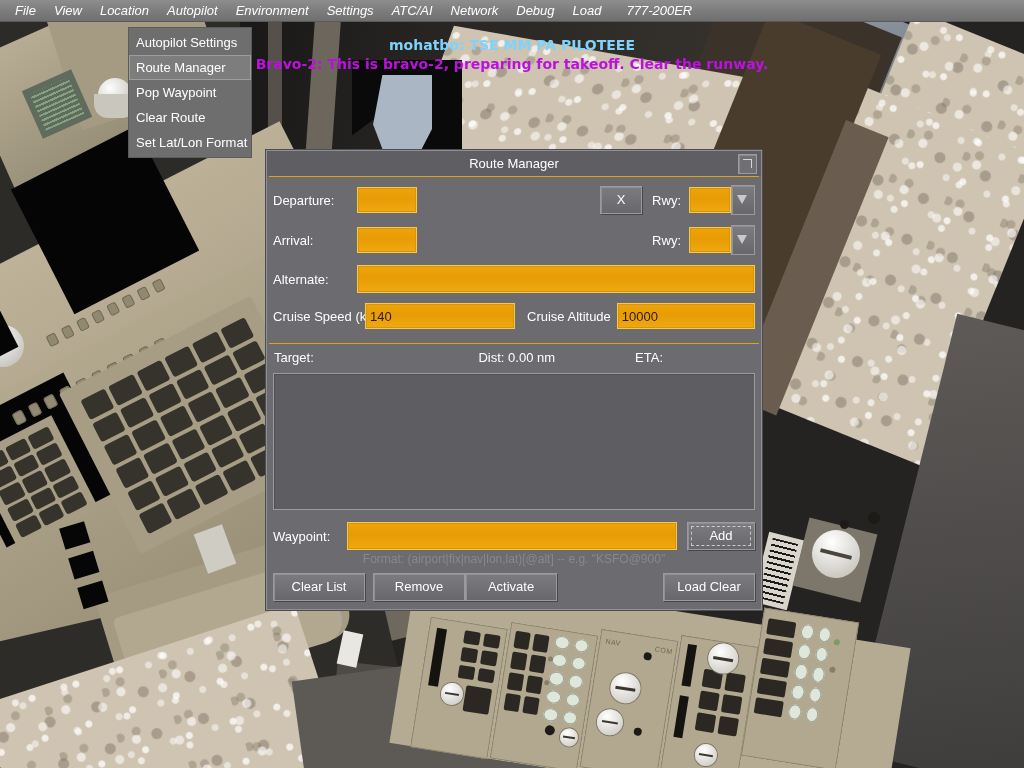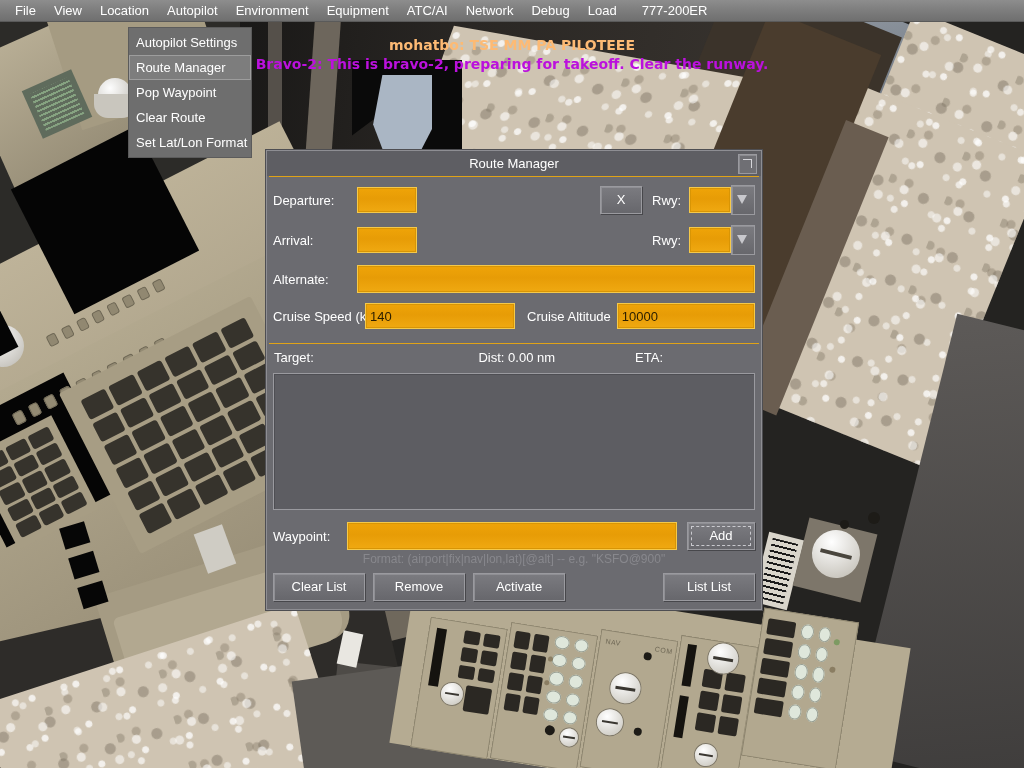--- a/index.html
+++ b/index.html
@@ -156,21 +156,21 @@
   .dot-d{position:absolute;border-radius:50%;background:#1d1b17;}
 
   
   .txtmark{position:absolute;color:#6e6755;font-size:7px;letter-spacing:.5px;}
 
   
   #menubar{position:absolute;left:0;top:0;width:1024px;height:22px;
     background:linear-gradient(180deg,#8d8d8d 0%,#7d7d7d 50%,#6f6f6f 100%);
     border-bottom:1px solid #5a5a5a;display:flex;align-items:center;
     padding-left:6px;box-sizing:border-box;z-index:50;}
-  .mb-item{color:#ffffff;font-size:13px;padding:2px 9px;line-height:16px;cursor:default;}
+  .mb-item{color:#ffffff;font-size:13px;padding:2px 9px;line-height:16px;cursor:default;font-style:italic;}
   .mb-item.plane{padding-left:16px;text-align:right;}
 
   
   #dropdown{position:absolute;left:129px;top:28px;width:122px;z-index:60;
     background:#6e6e6e;box-shadow:0 0 0 1px #5b5b5b;padding:2px 0;}
   .dd-item{color:#ffffff;font-size:13px;padding:5px 7px;line-height:15px;white-space:nowrap;cursor:default;}
   .dd-item.sel{background:#7d7d7d;border:1px solid #9d9d9d;padding:4px 6px;}
 
   
   #chat{position:absolute;left:0;top:36px;width:1024px;z-index:40;
@@ -449,38 +449,38 @@
   <div class="sh dot-d" style="left:840px;top:520px;width:9px;height:9px;"></div>
   <div class="sh dot-d" style="left:868px;top:512px;width:12px;height:12px;"></div>
 </div>
 
 <div id="menubar">
   <div class="mb-item">File</div>
   <div class="mb-item">View</div>
   <div class="mb-item">Location</div>
   <div class="mb-item">Autopilot</div>
   <div class="mb-item">Environment</div>
-  <div class="mb-item">Equipment</div>
+  <div class="mb-item">Settings</div>
   <div class="mb-item">ATC/AI</div>
   <div class="mb-item">Network</div>
   <div class="mb-item">Debug</div>
   <div class="mb-item">Load</div>
   <div class="mb-item plane">777-200ER</div>
 </div>
 
 <div id="dropdown">
   <div class="dd-item">Autopilot Settings</div>
   <div class="dd-item sel">Route Manager</div>
   <div class="dd-item">Pop Waypoint</div>
   <div class="dd-item">Clear Route</div>
   <div class="dd-item">Set Lat/Lon Format</div>
 </div>
 
 <div id="chat">
-  <div class="chat-line" style="color:#fdba74">mohatbo: TSE MM PA PILOTEEE</div>
+  <div class="chat-line" style="color:#7dd3fc">mohatbo: TSE MM PA PILOTEEE</div>
   <div class="chat-line" style="color:#bb11dd">Bravo-2: This is bravo-2, preparing for takeoff. Clear the runway.</div>
 </div>
 
 <div id="dlg">
 
   <div class="dlg-title">
     <span>Route Manager</span>
     <div class="dlg-close"></div>
   </div>
   <div class="rule"></div>
@@ -536,17 +536,17 @@
     <div class="lbl" style="width:74px">Waypoint:</div>
     <div class="fld" style="flex:1;height:28px;line-height:28px"></div>
     <div class="btn focus" style="width:68px;margin-left:10px">Add</div>
   </div>
 
   <div class="hint">Format: (airport|fix|nav|lon,lat)[@alt] -- e.g. "KSFO@900"</div>
 
   <div class="btnrow">
     <div class="btn" style="width:92px">Clear List</div>
     <div class="btn" style="width:92px;margin-left:8px">Remove</div>
-    <div class="btn" style="width:92px;margin-left:8px">Activate</div>
+    <div class="btn" style="width:92px;">Activate</div>
     <div style="flex:1"></div>
-    <div class="btn" style="width:92px">List List</div>
+    <div class="btn" style="width:92px">Load Clear</div>
   </div>
 </div>
 
 </body></html>

